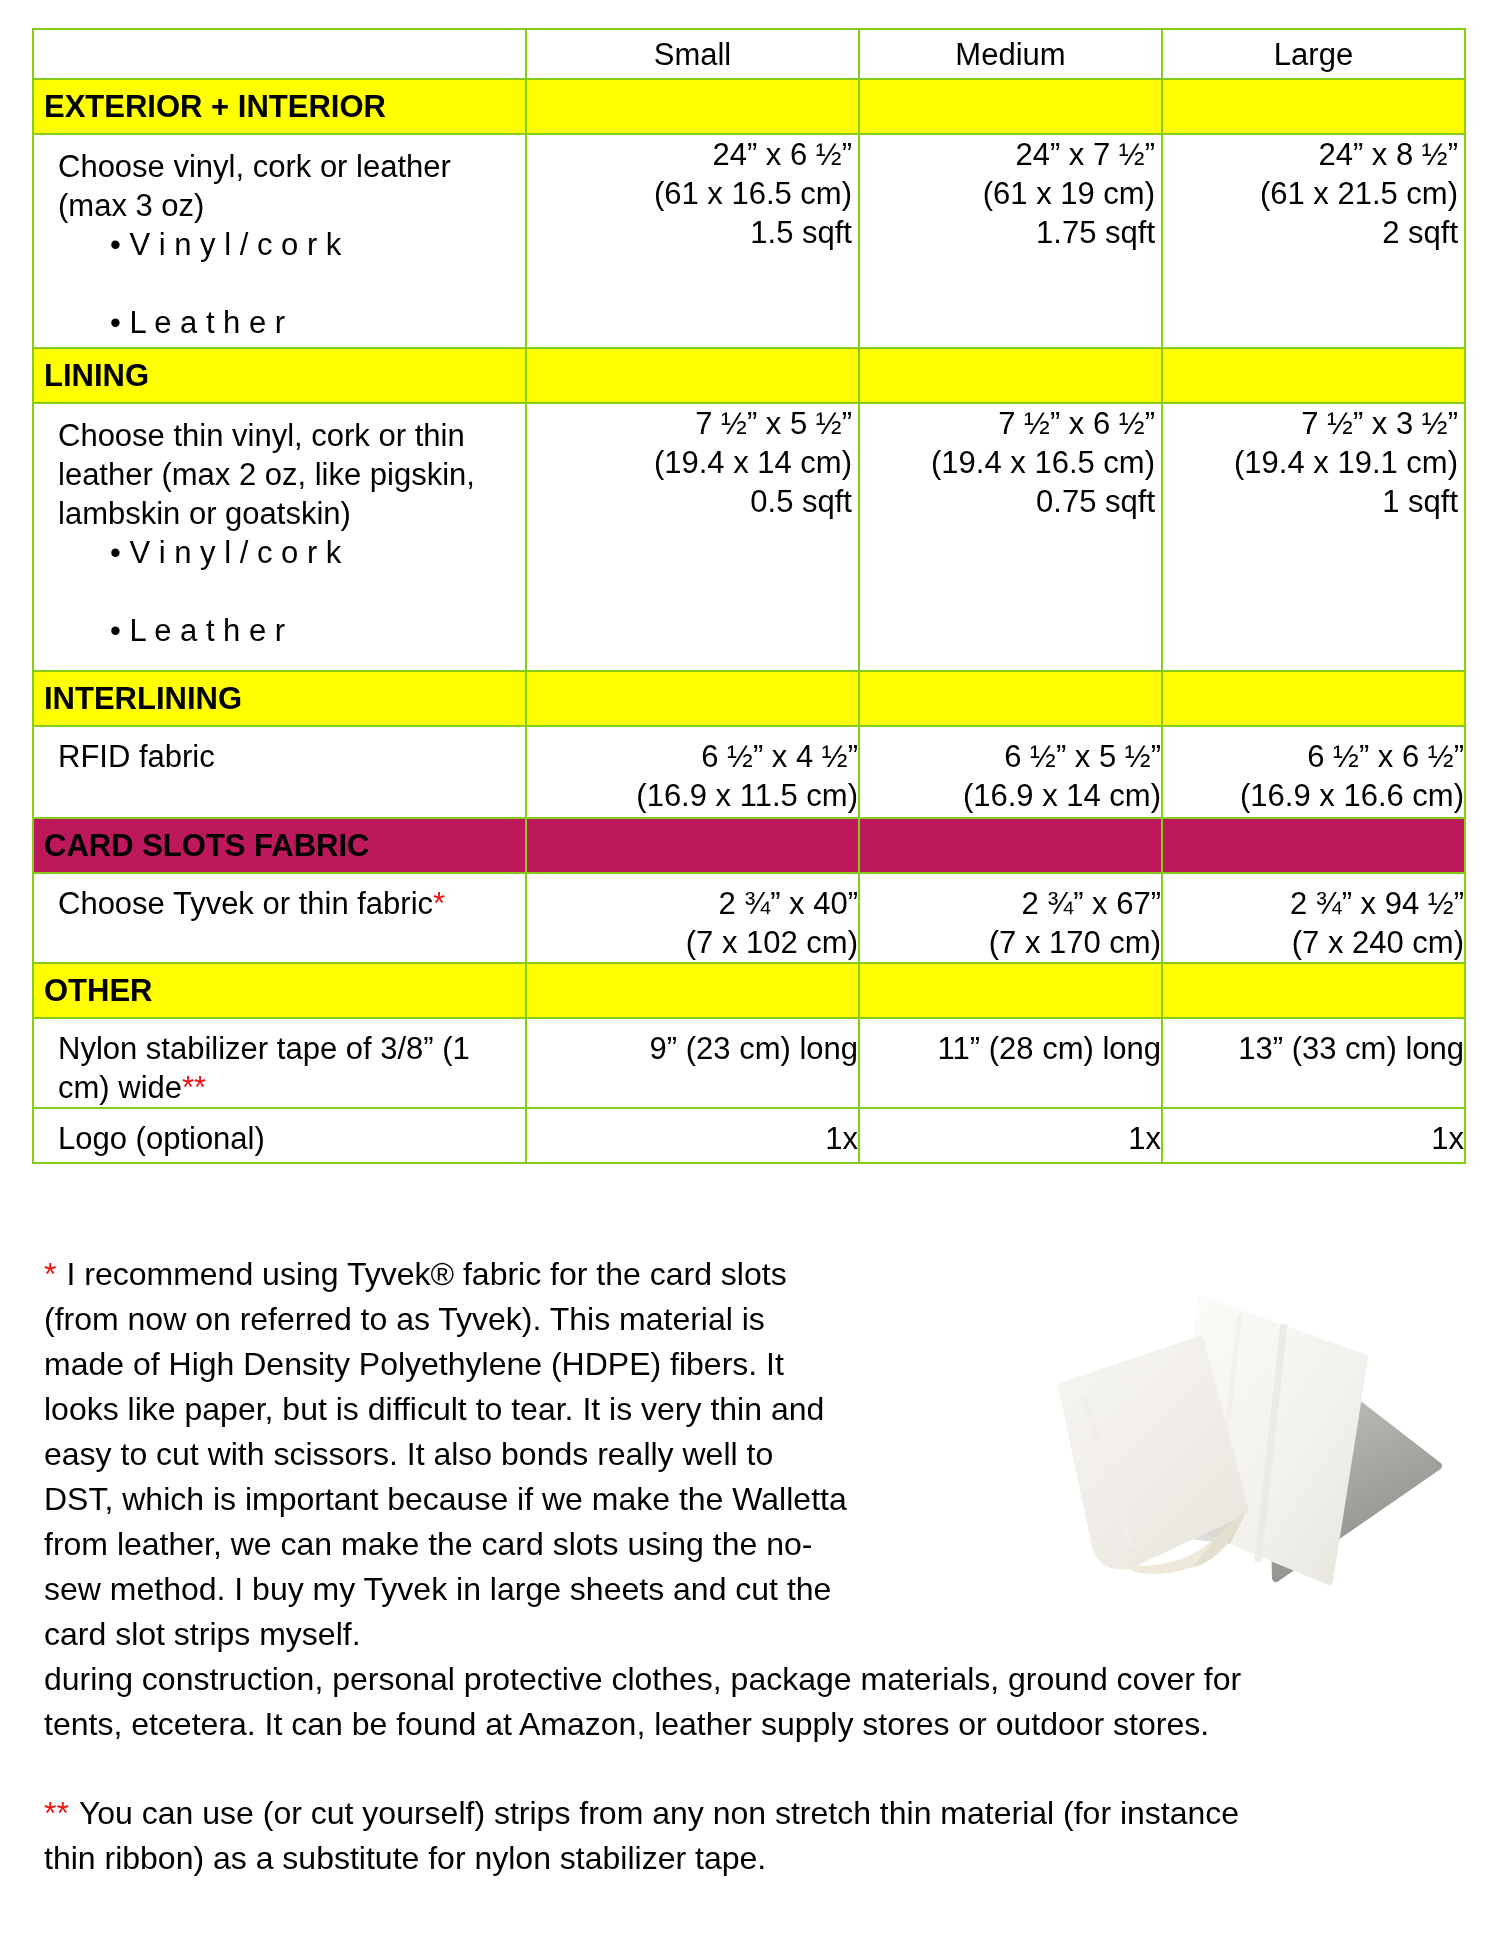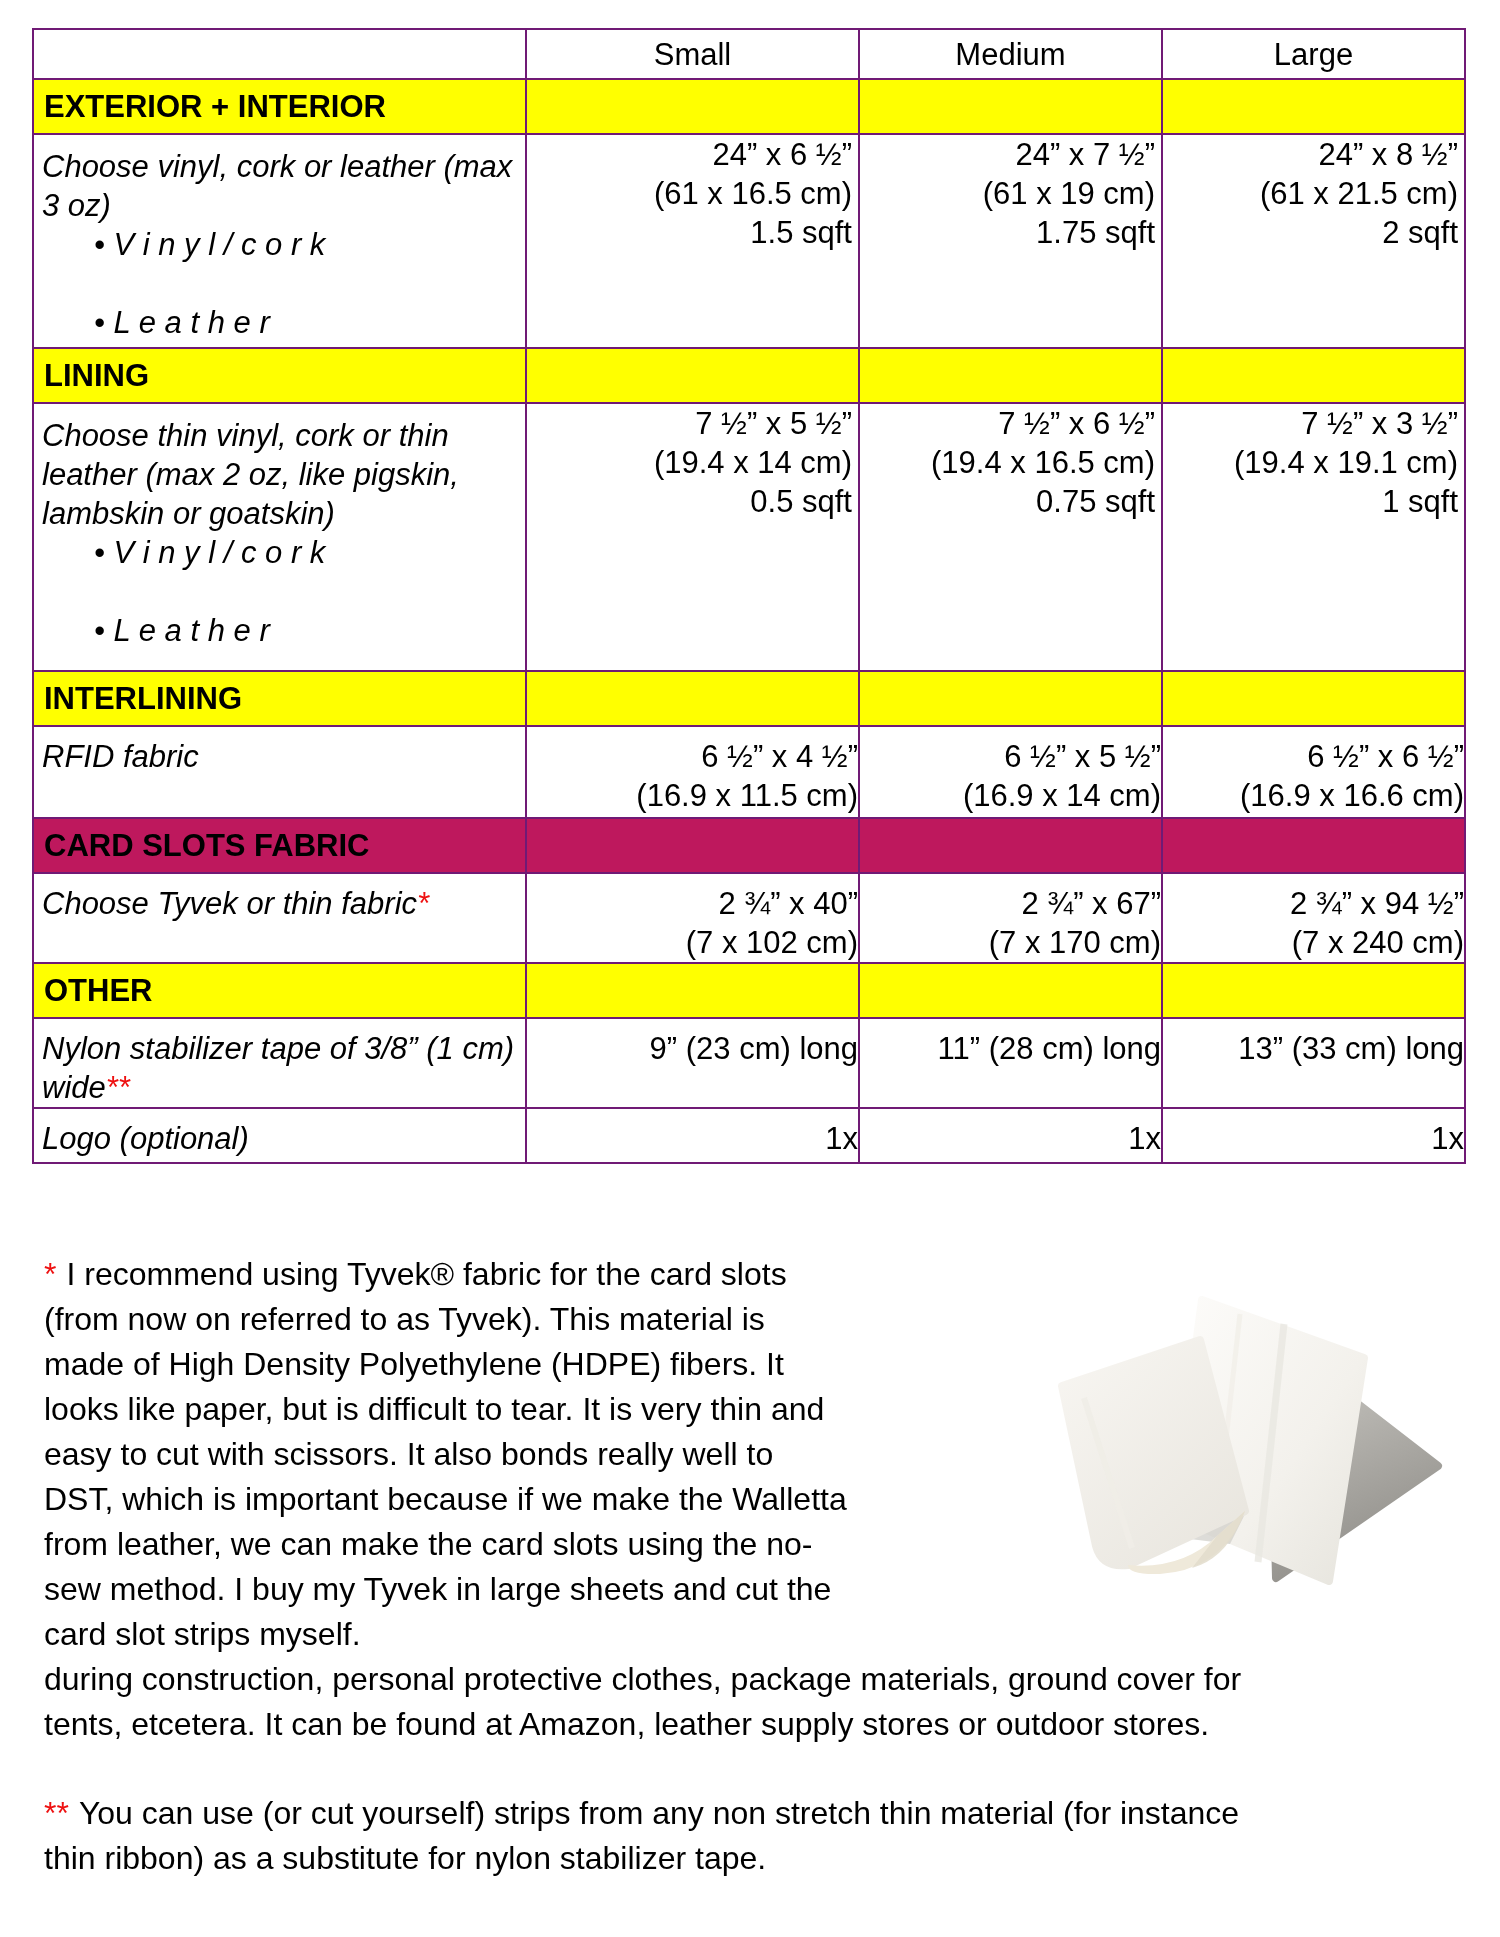--- a/index.html
+++ b/index.html
@@ -8,33 +8,33 @@
     position:relative; width:1500px; height:1937px; background:#ffffff;
     font-family:"Liberation Sans", sans-serif; color:#000; overflow:hidden;
   }
 
   
   table.mat {
     position:absolute; left:32px; top:28px; width:1432px;
     border-collapse:collapse; table-layout:fixed;
   }
   table.mat td {
-    border:2px solid #701a75; font-size:31px; line-height:39px;
+    border:2px solid #84cc16; font-size:31px; line-height:39px;
     vertical-align:top; overflow:hidden;margin-left:36px;
   }
   tr.head td  { height:50px; text-align:center; vertical-align:middle; }
   tr.sec td   { height:55px; vertical-align:middle; font-weight:bold; padding-left:10px; }
   tr.r-ext td { height:214px; }
   tr.r-lin td { height:268px; }
   tr.r-rfid td{ height:92px; }
   tr.r-tyv td { height:90px; }
   tr.r-nyl td { height:90px; }
   tr.r-logo td{ height:55px; }
 
-  td.label { padding:12px 10px 0 8px;font-style:italic; }
+  td.label { padding:12px 10px 0 24px; }
   td.num   { vertical-align:bottom; text-align:right; padding:0 6px 6px 0; }
   td.numtop{ vertical-align:top; text-align:right; padding:10px 0 0 0; }
   td.label.pt10 { padding-top:10px; }
   td.num.pb24 { padding-bottom:24px; }
 
   .bullet { margin-left:52px; white-space:nowrap; }
   .bullet.gap { margin-top:39px; }
   .red { color:#ee1111; }
 
   

